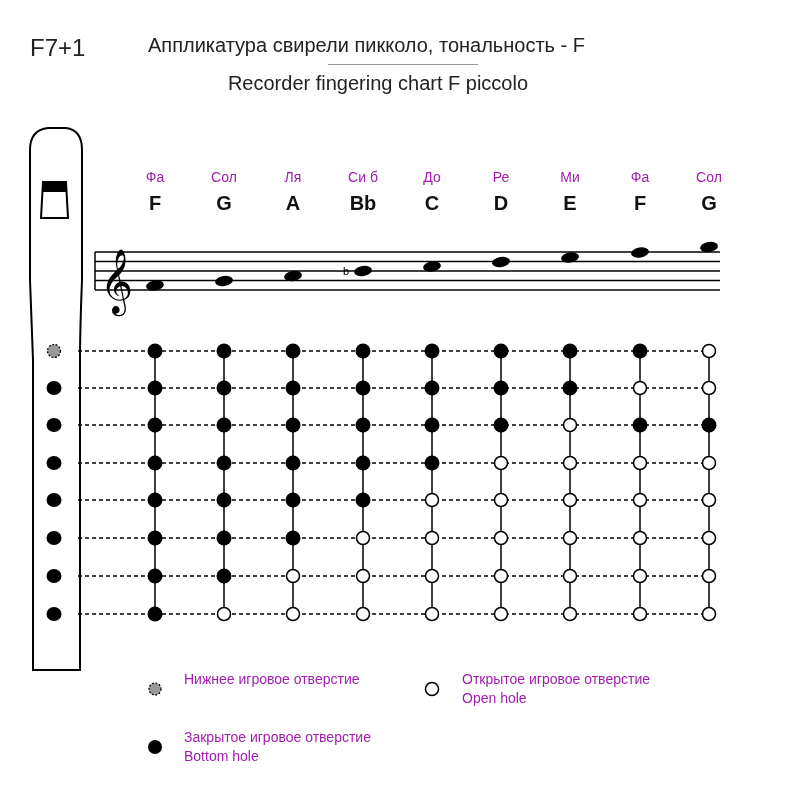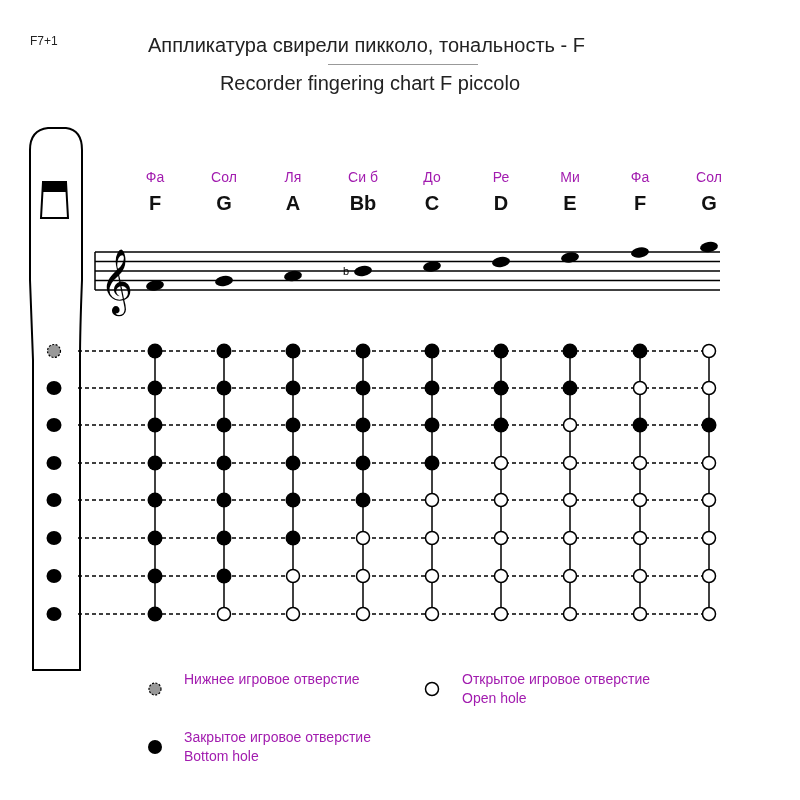--- a/index.html
+++ b/index.html
@@ -1,20 +1,20 @@
 <!DOCTYPE html>
 <html><head>
 <meta charset="utf-8">
 <style>
   html,body{margin:0;padding:0;background:#fff;}
   body{width:800px;height:800px;position:relative;overflow:hidden;font-family:"Liberation Sans",sans-serif;color:#222;}
-  .code{position:absolute;left:30px;top:34px;font-size:12px;font-weight:300;}
+  .code{position:absolute;left:30px;top:34px;font-size:24px;font-weight:300;}
   .title-ru{position:absolute;left:0;width:728px;top:34px;text-align:center;font-size:20px;padding-left:5px;box-sizing:border-box;}
   .title-line{position:absolute;left:186px;top:64px;width:150px;height:1px;background:#999;}
-  .title-en{position:absolute;left:0;width:732px;top:72px;text-align:center;font-size:20px;padding-left:4px;}
+  .title-en{position:absolute;left:0;width:732px;top:72px;text-align:center;font-size:20px;padding-left:12px;}
   .note-ru{position:absolute;top:169px;font-size:14px;width:60px;text-align:center;margin-left:-30px;color:#a21caf;}
   .note-en{position:absolute;top:192px;font-size:20px;font-weight:bold;width:60px;text-align:center;margin-left:-30px;color:#111;}
   svg{position:absolute;left:0;top:0;}
   .leg-text{position:absolute;font-size:14px;line-height:19px;color:#a21caf;}
 </style>
 </head>
 <body>
 
 <div class="code">F7+1</div>
 <div class="title-ru">Аппликатура свирели пикколо, тональность - F</div>

